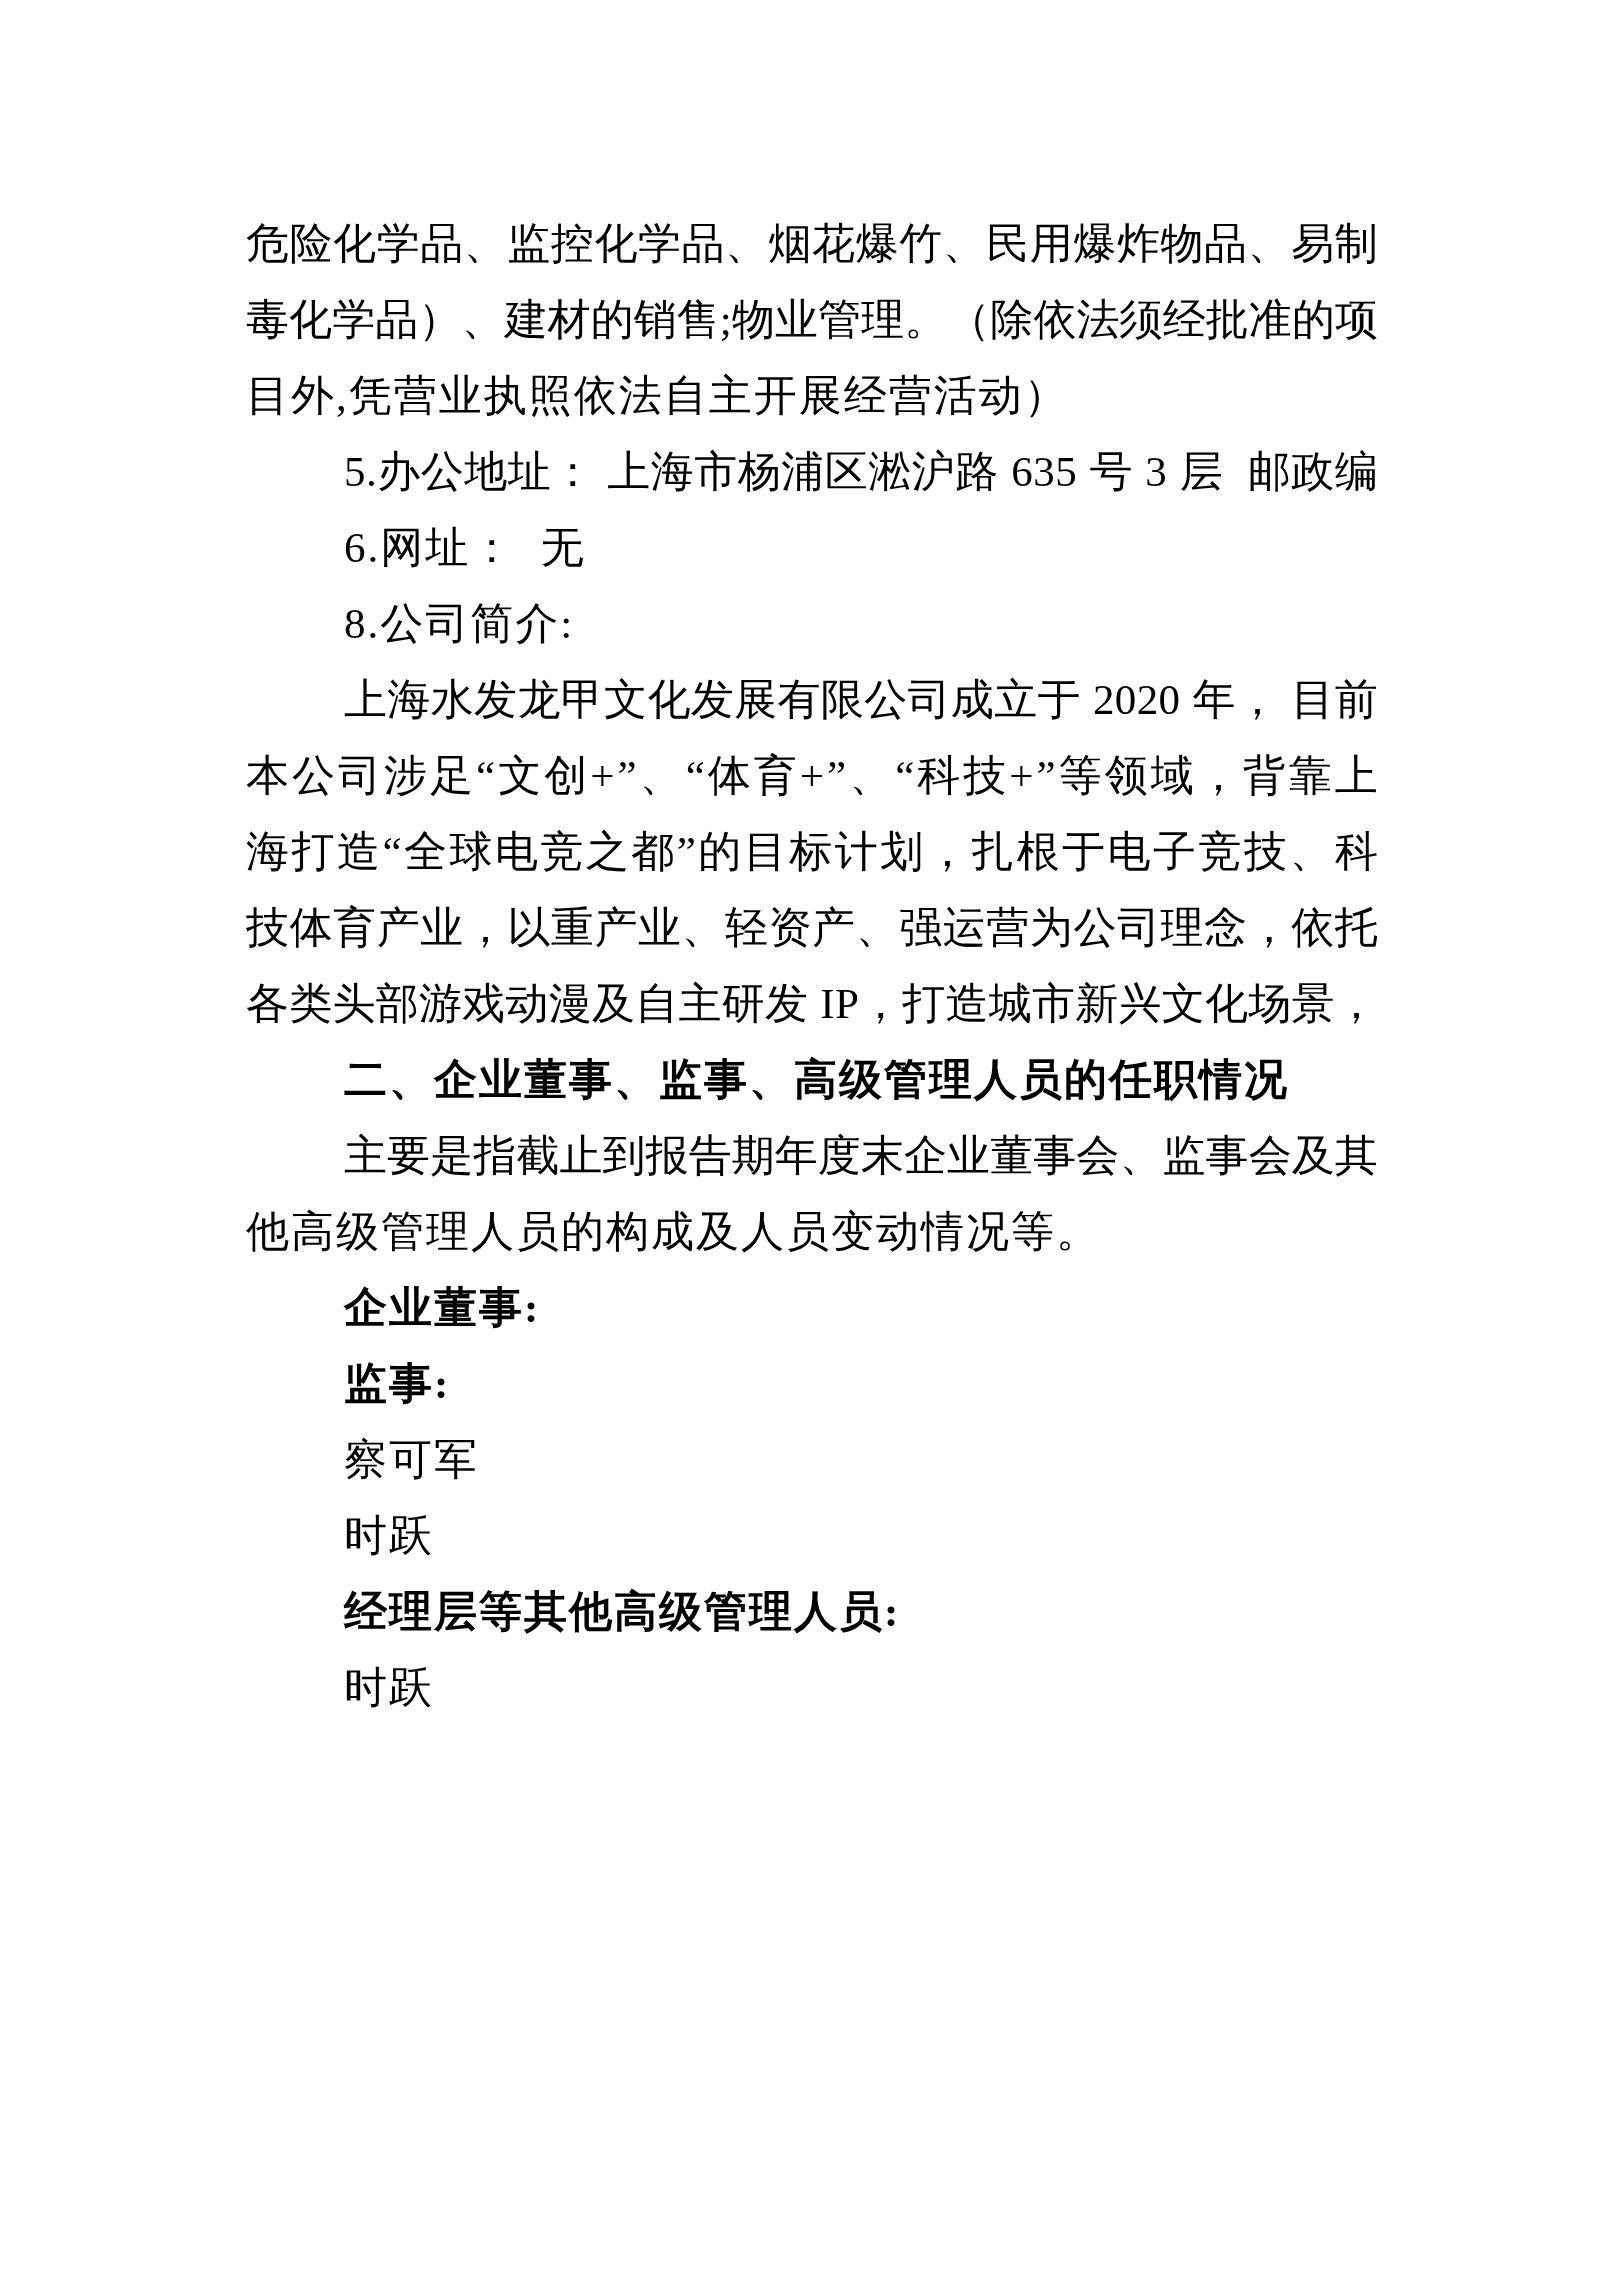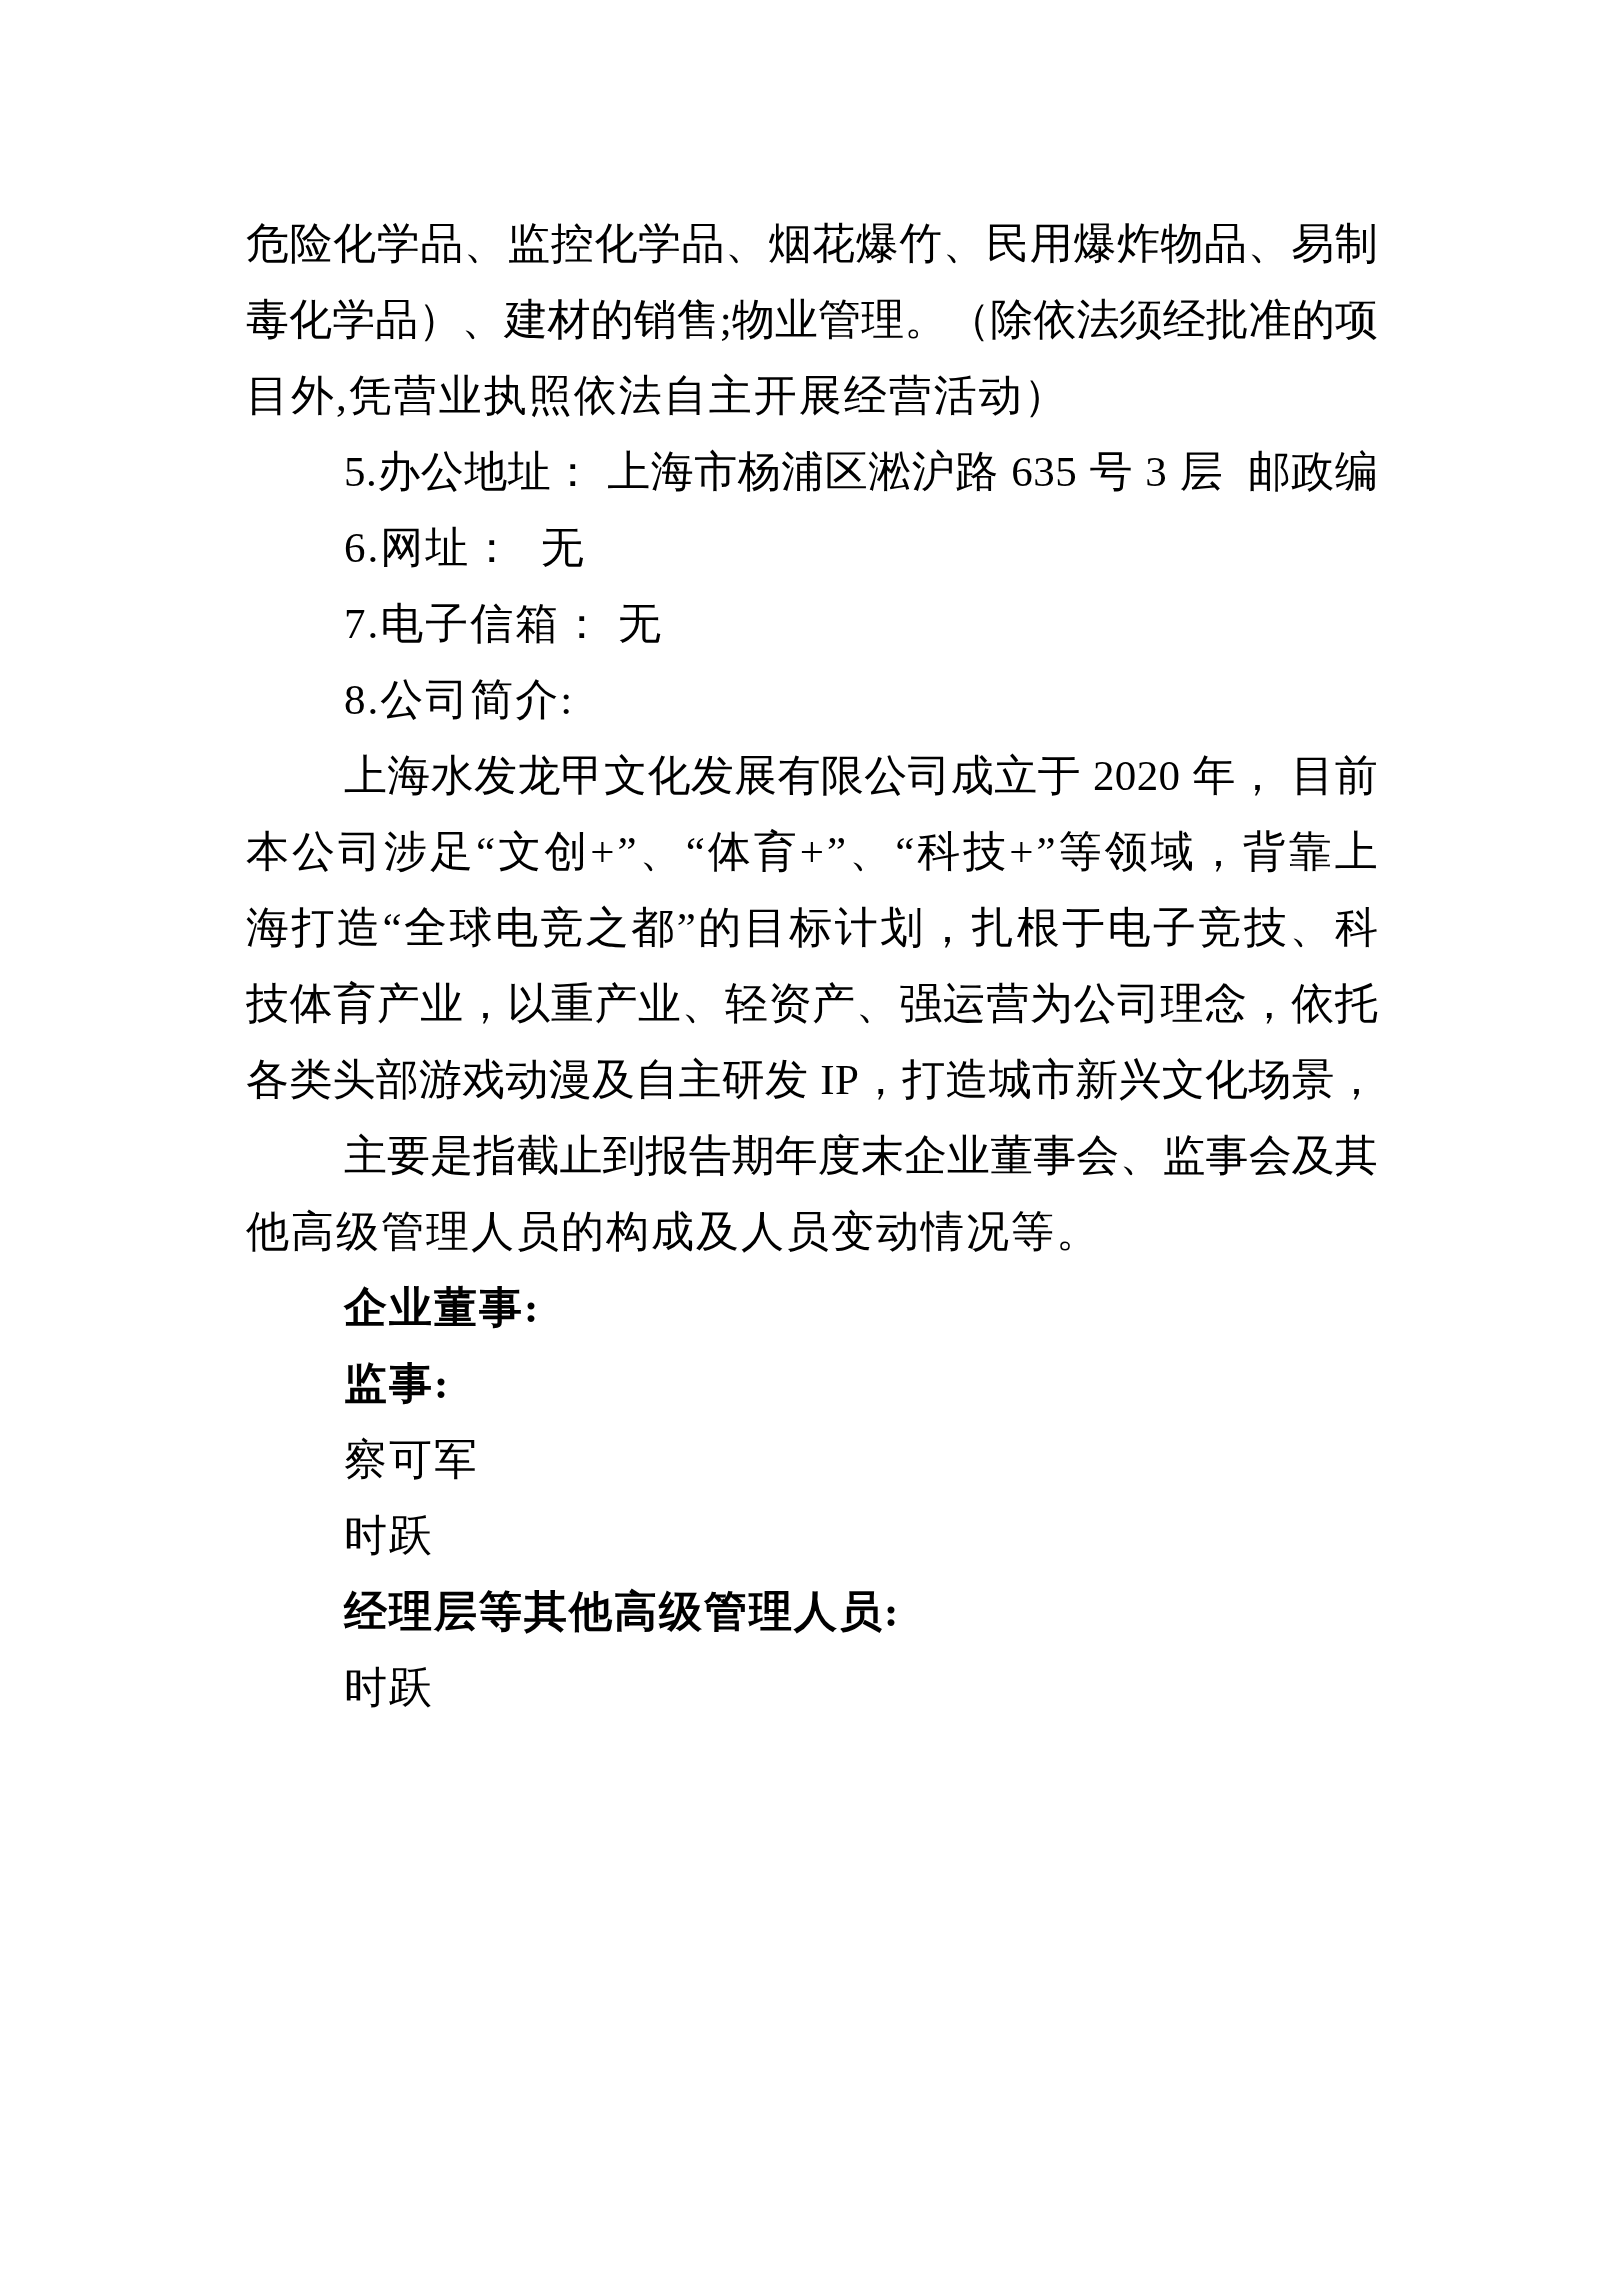--- a/index.html
+++ b/index.html
@@ -54,27 +54,27 @@
 </head>
 <body>
 
 <div class="page">
   <div class="content" id="lines">
       <div class="line justify"><span class="txt"><span>危</span><span>险</span><span>化</span><span>学</span><span>品</span><span>、</span><span>监</span><span>控</span><span>化</span><span>学</span><span>品</span><span>、</span><span>烟</span><span>花</span><span>爆</span><span>竹</span><span>、</span><span>民</span><span>用</span><span>爆</span><span>炸</span><span>物</span><span>品</span><span>、</span><span>易</span><span>制</span></span></div>
       <div class="line justify"><span class="txt"><span>毒</span><span>化</span><span>学</span><span>品</span><span>）</span><span>、</span><span>建</span><span>材</span><span>的</span><span>销</span><span>售</span><span>;</span><span>物</span><span>业</span><span>管</span><span>理</span><span>。</span><span>（</span><span>除</span><span>依</span><span>法</span><span>须</span><span>经</span><span>批</span><span>准</span><span>的</span><span>项</span></span></div>
       <div class="line"><span class="txt">目外,凭营业执照依法自主开展经营活动）</span></div>
       <div class="line indent justify"><span class="txt"><span>5</span><span>.</span><span>办</span><span>公</span><span>地</span><span>址</span><span>：</span><span class="sp">&nbsp;</span><span>上</span><span>海</span><span>市</span><span>杨</span><span>浦</span><span>区</span><span>淞</span><span>沪</span><span>路</span><span class="sp">&nbsp;</span><span>6</span><span>3</span><span>5</span><span class="sp">&nbsp;</span><span>号</span><span class="sp">&nbsp;</span><span>3</span><span class="sp">&nbsp;</span><span>层</span><span class="sp">&nbsp;</span><span class="sp">&nbsp;</span><span>邮</span><span>政</span><span>编</span></span></div>
       <div class="line indent"><span class="txt">6.网址：  无</span></div>
-      <div class="line indent"><span class="txt">7.电子信箱： 无</span></div>
       <div class="line indent"><span class="txt">8.公司简介:</span></div>
       <div class="line indent justify"><span class="txt"><span>上</span><span>海</span><span>水</span><span>发</span><span>龙</span><span>甲</span><span>文</span><span>化</span><span>发</span><span>展</span><span>有</span><span>限</span><span>公</span><span>司</span><span>成</span><span>立</span><span>于</span><span class="sp">&nbsp;</span><span>2</span><span>0</span><span>2</span><span>0</span><span class="sp">&nbsp;</span><span>年</span><span>，</span><span class="sp">&nbsp;</span><span>目</span><span>前</span></span></div>
       <div class="line justify"><span class="txt"><span>本</span><span>公</span><span>司</span><span>涉</span><span>足</span><span>“</span><span>文</span><span>创</span><span>+</span><span>”</span><span>、</span><span>“</span><span>体</span><span>育</span><span>+</span><span>”</span><span>、</span><span>“</span><span>科</span><span>技</span><span>+</span><span>”</span><span>等</span><span>领</span><span>域</span><span>，</span><span>背</span><span>靠</span><span>上</span></span></div>
       <div class="line justify"><span class="txt"><span>海</span><span>打</span><span>造</span><span>“</span><span>全</span><span>球</span><span>电</span><span>竞</span><span>之</span><span>都</span><span>”</span><span>的</span><span>目</span><span>标</span><span>计</span><span>划</span><span>，</span><span>扎</span><span>根</span><span>于</span><span>电</span><span>子</span><span>竞</span><span>技</span><span>、</span><span>科</span></span></div>
       <div class="line justify"><span class="txt"><span>技</span><span>体</span><span>育</span><span>产</span><span>业</span><span>，</span><span>以</span><span>重</span><span>产</span><span>业</span><span>、</span><span>轻</span><span>资</span><span>产</span><span>、</span><span>强</span><span>运</span><span>营</span><span>为</span><span>公</span><span>司</span><span>理</span><span>念</span><span>，</span><span>依</span><span>托</span></span></div>
       <div class="line justify"><span class="txt"><span>各</span><span>类</span><span>头</span><span>部</span><span>游</span><span>戏</span><span>动</span><span>漫</span><span>及</span><span>自</span><span>主</span><span>研</span><span>发</span><span class="sp">&nbsp;</span><span>I</span><span>P</span><span>，</span><span>打</span><span>造</span><span>城</span><span>市</span><span>新</span><span>兴</span><span>文</span><span>化</span><span>场</span><span>景</span><span>，</span></span></div>
+      <div class="line bold indent"><span class="txt">二、企业董事、监事、高级管理人员的任职情况</span></div>
       <div class="line indent justify"><span class="txt"><span>主</span><span>要</span><span>是</span><span>指</span><span>截</span><span>止</span><span>到</span><span>报</span><span>告</span><span>期</span><span>年</span><span>度</span><span>末</span><span>企</span><span>业</span><span>董</span><span>事</span><span>会</span><span>、</span><span>监</span><span>事</span><span>会</span><span>及</span><span>其</span></span></div>
       <div class="line"><span class="txt">他高级管理人员的构成及人员变动情况等。</span></div>
       <div class="line bold indent"><span class="txt">企业董事:</span></div>
       <div class="line bold indent"><span class="txt">监事:</span></div>
       <div class="line indent"><span class="txt">察可军</span></div>
       <div class="line indent"><span class="txt">时跃</span></div>
       <div class="line bold indent"><span class="txt">经理层等其他高级管理人员:</span></div>
       <div class="line indent"><span class="txt">时跃</span></div>
     </div>
 </div>

